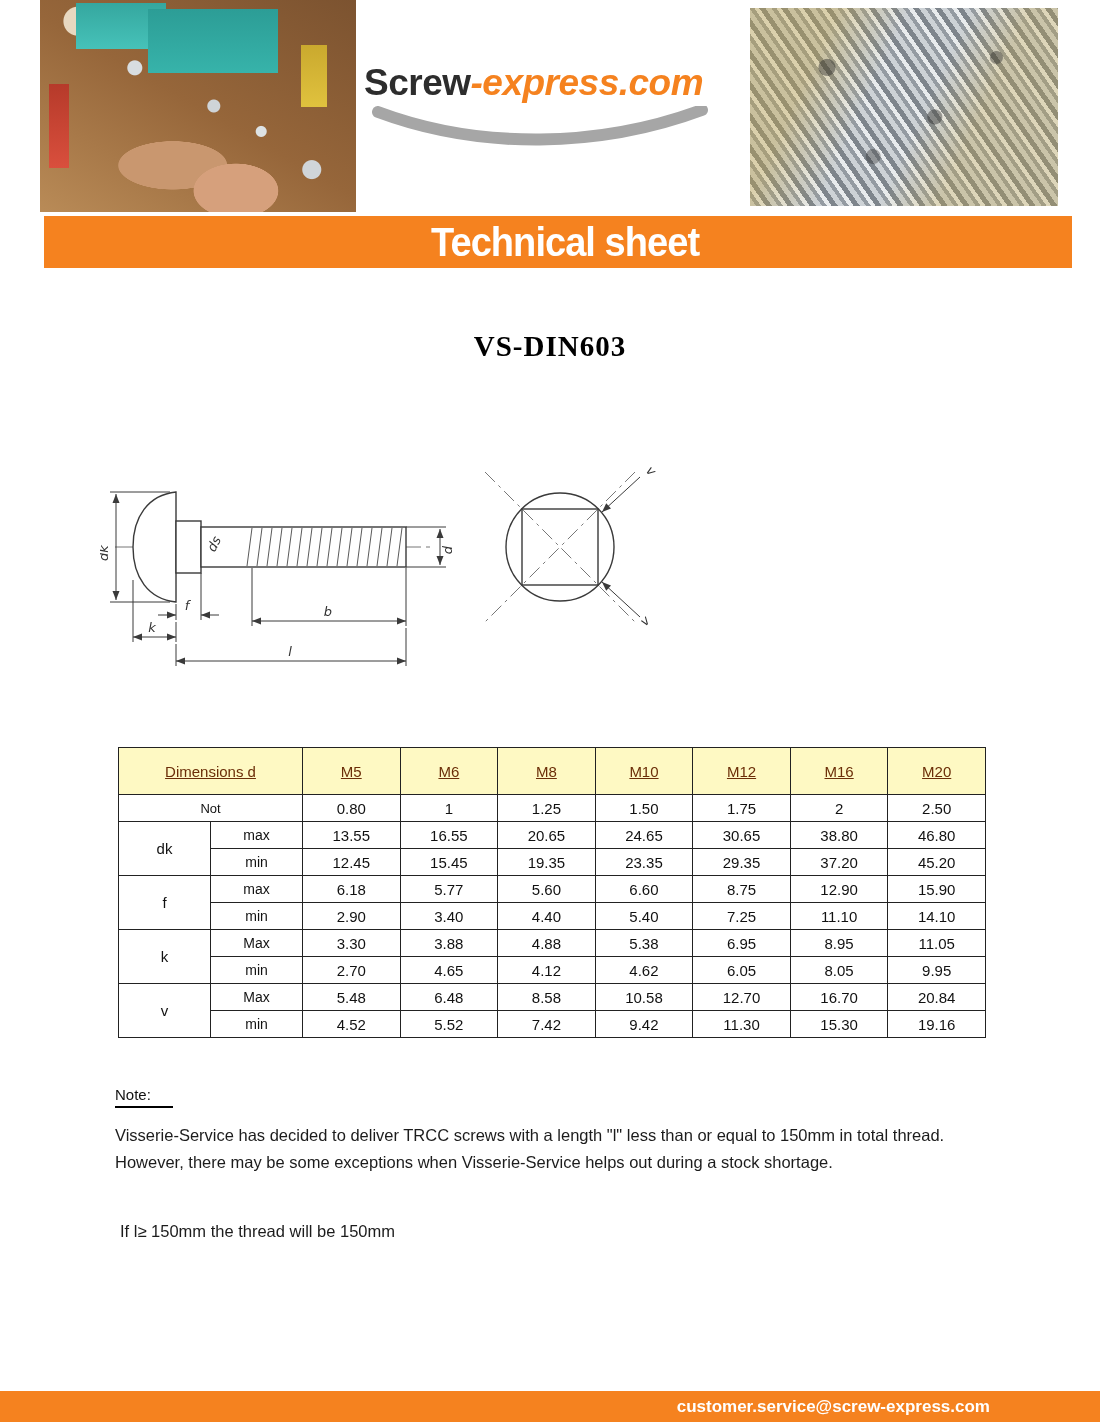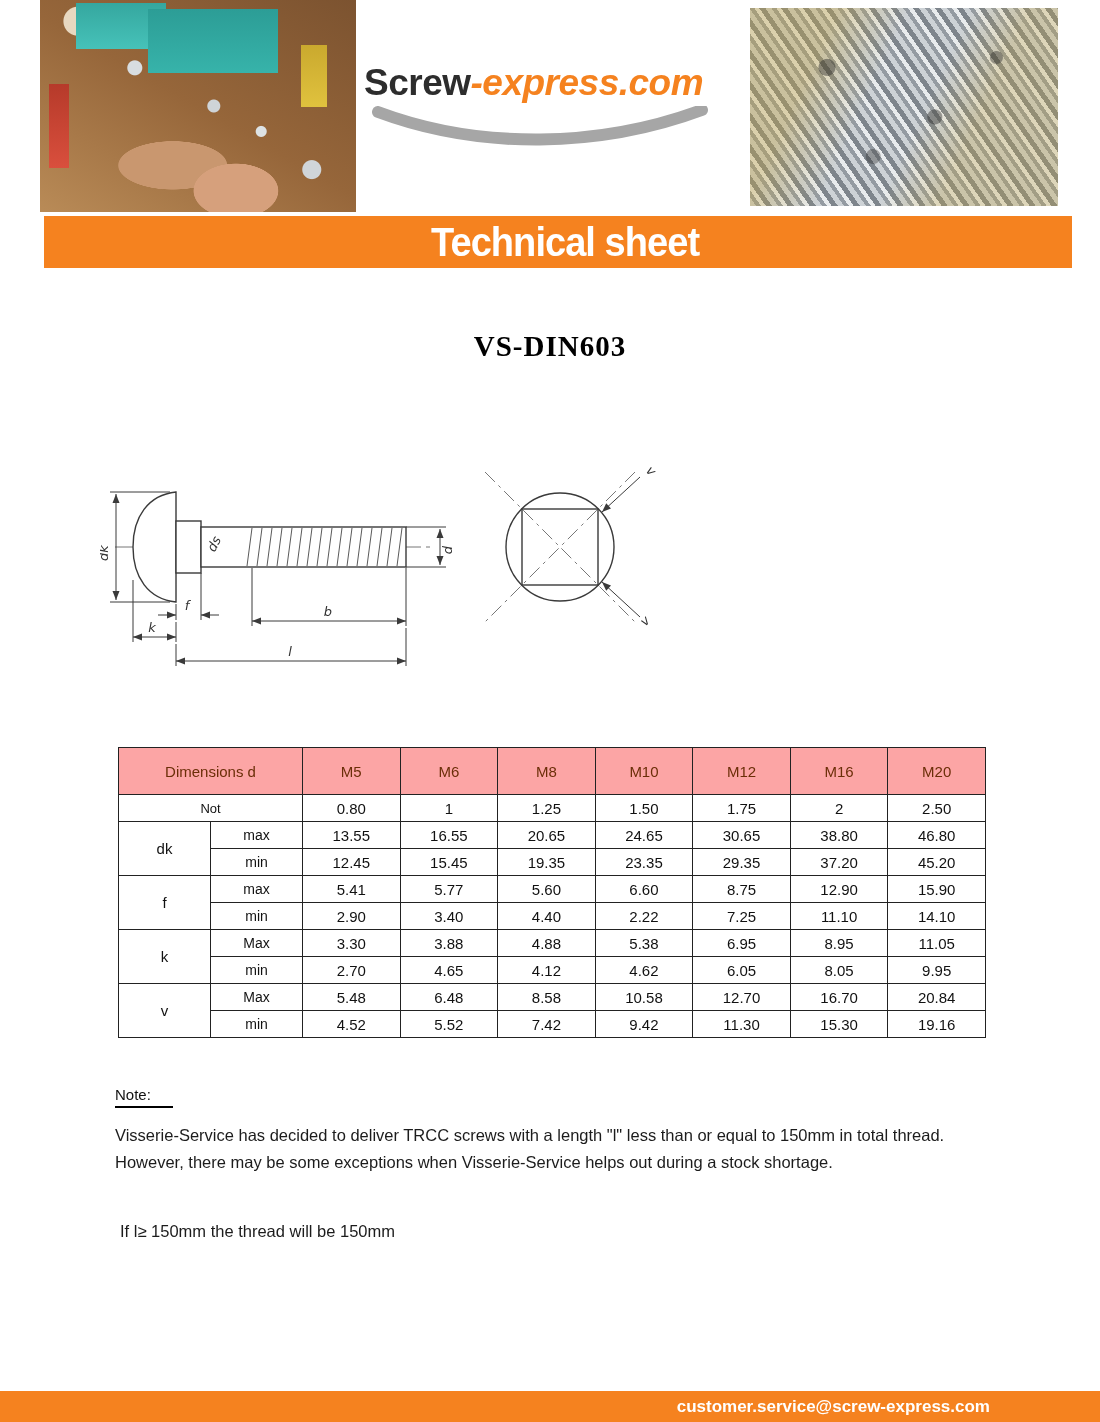--- a/index.html
+++ b/index.html
@@ -47,21 +47,21 @@
   .articles{position:absolute;left:115px;top:414px;margin:0;font-size:17.5px;color:#212121;}
 
   .drawing{position:absolute;left:100px;top:452px;width:580px;height:240px;}
   .drawing text{font-family:"DejaVu Sans",sans-serif;font-style:italic;font-size:13px;fill:#333;}
 
   
   .table-wrap{position:absolute;left:118px;top:747px;width:868px;}
   table.dims{width:100%;border-collapse:collapse;table-layout:fixed;font-size:15px;color:#111;}
   .dims th,.dims td{border:1px solid #222;text-align:center;padding:1px 3px;height:24px;overflow:hidden;
                     font-weight:normal;}
-  .dims thead th{background:#fca5a5;color:#6b2e08;height:44px;font-size:15px;}
+  .dims thead th{background:#fef9c3;color:#6b2e08;height:44px;font-size:15px;text-decoration:underline;}
   .dims td.sub-label{font-size:14px;}
   .dims td.not-row{font-size:13px;}
   .dims td.dim-label{font-size:15px;}
 
   
   .note-label{position:absolute;left:115px;top:1086px;font-size:15px;color:#111;
               border-bottom:2px solid #000;padding:0 22px 3px 0;}
   .note-para{position:absolute;left:115px;top:1122px;width:850px;margin:0;
              font-size:16.5px;line-height:1.62;color:#1c1c1c;}
   .note-line2{position:absolute;left:120px;top:1222px;margin:0;font-size:16.5px;color:#1c1c1c;}
@@ -239,34 +239,34 @@
             <td>15.45</td>
             <td>19.35</td>
             <td>23.35</td>
             <td>29.35</td>
             <td>37.20</td>
             <td>45.20</td>
           </tr>
           <tr>
             <td rowspan="2" class="dim-label">f</td>
             <td class="sub-label">max</td>
-            <td>5.41</td>
+            <td>6.18</td>
             <td>5.77</td>
             <td>5.60</td>
             <td>6.60</td>
             <td>8.75</td>
             <td>12.90</td>
             <td>15.90</td>
           </tr>
           <tr>
             <td class="sub-label">min</td>
             <td>2.90</td>
             <td>3.40</td>
             <td>4.40</td>
-            <td>2.22</td>
+            <td>5.40</td>
             <td>7.25</td>
             <td>11.10</td>
             <td>14.10</td>
           </tr>
           <tr>
             <td rowspan="2" class="dim-label">k</td>
             <td class="sub-label">Max</td>
             <td>3.30</td>
             <td>3.88</td>
             <td>4.88</td>

